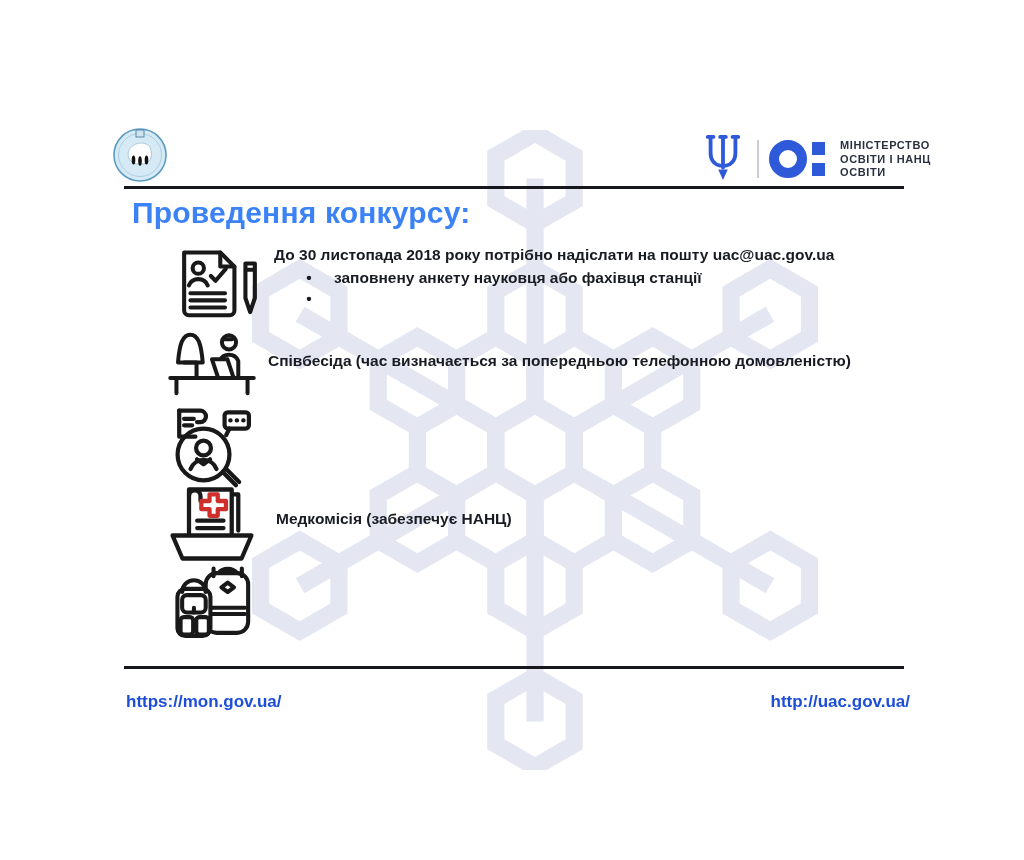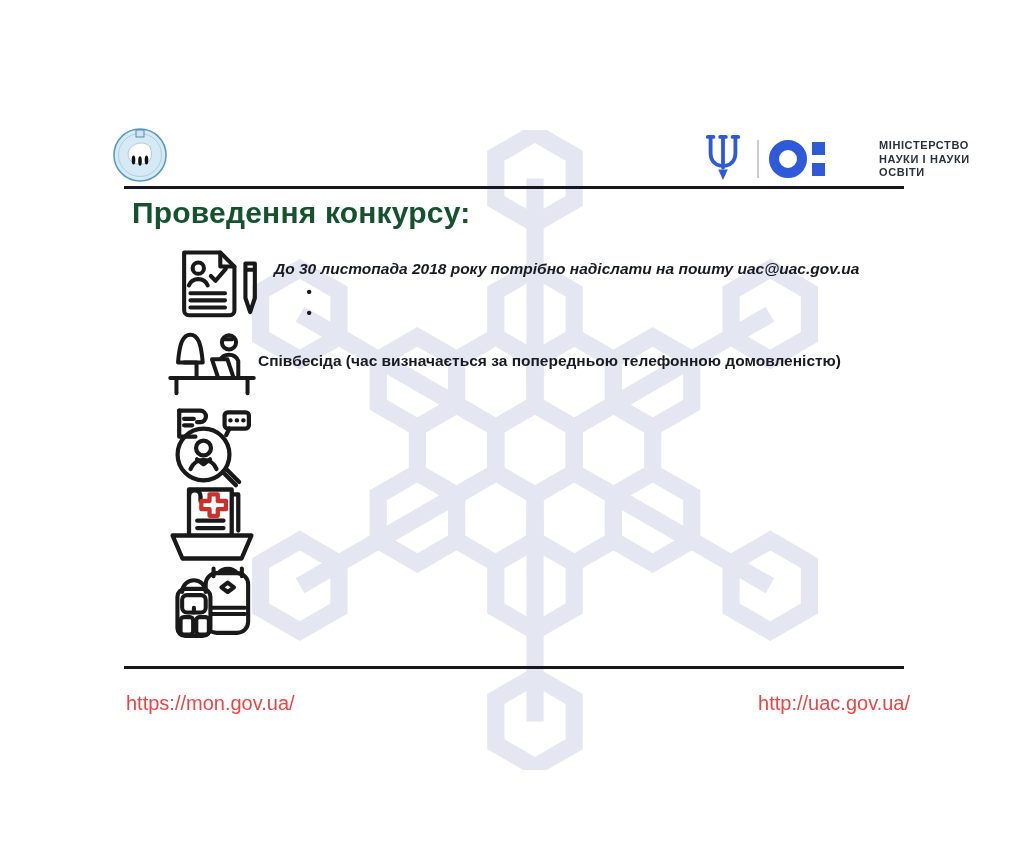--- a/index.html
+++ b/index.html
@@ -9,44 +9,44 @@
   }
   .abs{position:absolute;}
   
   #watermark{left:215px;top:130px;width:640px;height:640px;z-index:0;}
   
   #nasc-logo{left:112px;top:127px;width:56px;height:56px;z-index:2;}
   #trident{left:702px;top:132px;width:42px;height:50px;z-index:2;}
   #header-divider{left:757px;top:140px;width:2px;height:38px;background:#c9ccd4;z-index:2;}
   #mon-logo{left:768px;top:138px;width:66px;height:42px;z-index:2;}
   #ministry{left:840px;top:139px;z-index:2;font-weight:bold;font-size:11px;
-    line-height:13.5px;letter-spacing:0.6px;color:#29303f;margin-left:39px;}
+    line-height:13.5px;letter-spacing:0.6px;color:#29303f;}
   .rule{left:124px;width:780px;height:3px;background:#16161e;z-index:2;}
   #rule-top{top:186px;}
   #rule-bottom{top:666px;}
   
-  #page-title{left:132px;top:196px;font-size:30px;font-weight:800;color:#14532d;z-index:2;letter-spacing:0.2px;}
+  #page-title{left:132px;top:196px;font-size:30px;font-weight:800;color:#3b82f6;z-index:2;letter-spacing:0.2px;}
   
   .step-icon{z-index:2;}
   .step-text{z-index:2;font-size:15.5px;font-weight:bold;color:#181b22;width:640px;line-height:21px;}
   #icon-1{left:170px;top:246px;width:88px;height:82px;}
-  #text-1{left:274px;top:258px;font-style:italic;}
+  #text-1{left:274px;top:244px;}
   .bullet-list{margin:2px 0 0 0;padding:0;list-style:none;}
   .bullet-line{display:flex;}
   .bullet-dot{width:14px;text-align:center;margin-left:28px;margin-right:18px;}
   #icon-2{left:166px;top:330px;width:92px;height:68px;}
-  #text-2{left:258px;top:350px;}
+  #text-2{left:268px;top:350px;}
   #icon-3{left:163px;top:404px;width:94px;height:88px;}
   #text-3{left:274px;top:433px;}
   #icon-4{left:166px;top:481px;width:92px;height:86px;}
   #text-4{left:276px;top:508px;}
   #icon-5{left:168px;top:560px;width:88px;height:86px;}
   #text-5{left:274px;top:576px;width:630px;}
   
-  .footer-link{z-index:2;font-size:20px;font-weight:normal;color:#ef4444;text-decoration:none;}
+  .footer-link{z-index:2;font-size:17px;font-weight:bold;color:#1d4ed8;text-decoration:none;}
   #footer-left{left:126px;top:692px;}
   #footer-right{top:692px;right:114px;margin-left:9px;}
   svg{display:block;}
 </style>
 </head>
 <body>
 
 <div id="slide">
 
   <svg id="watermark" class="abs" viewBox="-410 -410 820 820" xmlns="http://www.w3.org/2000/svg">
@@ -105,21 +105,21 @@
   <div id="header-divider" class="abs"></div>
 
   <svg id="mon-logo" class="abs" viewBox="0 0 66 42" xmlns="http://www.w3.org/2000/svg">
     <circle cx="20" cy="21" r="14" fill="none" stroke="#2e59d9" stroke-width="10"></circle>
     <rect x="44" y="4" width="13" height="13" fill="#2e59d9"></rect>
     <rect x="44" y="25" width="13" height="13" fill="#2e59d9"></rect>
   </svg>
 
   <div id="ministry" class="abs">
     <div>МІНІСТЕРСТВО</div>
-    <div>НАУКИ І НАУКИ</div>
+    <div>ОСВІТИ І НАНЦ</div>
     <div>ОСВІТИ</div>
   </div>
 
   <div id="rule-top" class="abs rule"></div>
 
   <div id="page-title" class="abs">Проведення конкурсу:</div>
 
   <svg id="icon-1" class="abs step-icon" viewBox="0 0 56 50" xmlns="http://www.w3.org/2000/svg">
     <g stroke="#191919" stroke-width="2.6" fill="none" stroke-linecap="round" stroke-linejoin="round">
       <path d="M9,3 h23 l9,9 v28 a3,3 0 0 1 -3,3 H12 a3,3 0 0 1 -3,-3 Z"></path>
@@ -129,20 +129,21 @@
       <path d="M26,18 l3,3 l6.5,-7.5"></path>
       <path d="M13,29 h22 M13,33.5 h22 M13,38 h22"></path>
       <path d="M48,10 h6 v22 l-3,9 l-3,-9 Z M48,14 h6"></path>
     </g>
   </svg>
   <div id="text-1" class="abs step-text">
     <div>До 30 листопада  2018 року потрібно надіслати на пошту uac@uac.gov.ua</div>
     <div class="bullet-list">
       <div class="bullet-line">
         <span class="bullet-dot">•</span>
+        <span>заповнену анкету науковця або фахівця станції</span>
       </div>
       <div class="bullet-line">
         <span class="bullet-dot">•</span>
       </div>
     </div>
   </div>
 
   <svg id="icon-2" class="abs step-icon" viewBox="0 0 58 44" xmlns="http://www.w3.org/2000/svg">
     <g stroke="#191919" stroke-width="2.6" fill="none" stroke-linecap="round" stroke-linejoin="round">
       <path d="M15,3 C10,3 8,9 7,21 L23,21 C22,9 20,3 15,3 Z"></path>
@@ -176,20 +177,21 @@
   <svg id="icon-4" class="abs step-icon" viewBox="0 0 56 52" xmlns="http://www.w3.org/2000/svg">
     <g stroke="#191919" stroke-width="2.6" fill="none" stroke-linecap="round" stroke-linejoin="round">
       <path d="M40,8 h4 v22"></path>
       <path d="M14,5 h26 v30 h-26 Z" fill="#ffffff"></path>
       <path d="M14,9 a3.5,3.5 0 0 1 7,0 v3"></path>
       <path d="M19,24 h16 M19,28.5 h16"></path>
       <path d="M4,33 l6,14 h36 l6,-14 Z" fill="#ffffff"></path>
     </g>
     <path d="M25,11 h5 v-4 h5 v4 h5 v5 h-5 v4 h-5 v-4 h-5 Z" fill="none" stroke="#cf2f2a" stroke-width="2.6" stroke-linejoin="round" transform="translate(-3.5,1)"></path>
   </svg>
+  <div id="text-4" class="abs step-text">Медкомісія (забезпечує НАНЦ)</div>
 
   <svg id="icon-5" class="abs step-icon" viewBox="0 0 56 54" xmlns="http://www.w3.org/2000/svg">
     <g stroke="#191919" stroke-width="2.6" fill="none" stroke-linecap="round" stroke-linejoin="round">
       <path d="M32,8 a8,8 0 0 1 12,0"></path>
       <rect x="24" y="8" width="27" height="38" rx="7" fill="#ffffff"></rect>
       <path d="M29,5 v5 M47,5 v5"></path>
       <path d="M34,17 l4,-3 l4,3 l-4,3 Z"></path>
       <path d="M26,30 h23 M26,34 h23"></path>
       <rect x="6" y="18" width="21" height="30" rx="5" fill="#ffffff"></rect>
       <path d="M9,20 a7,7 0 0 1 15,0"></path>

